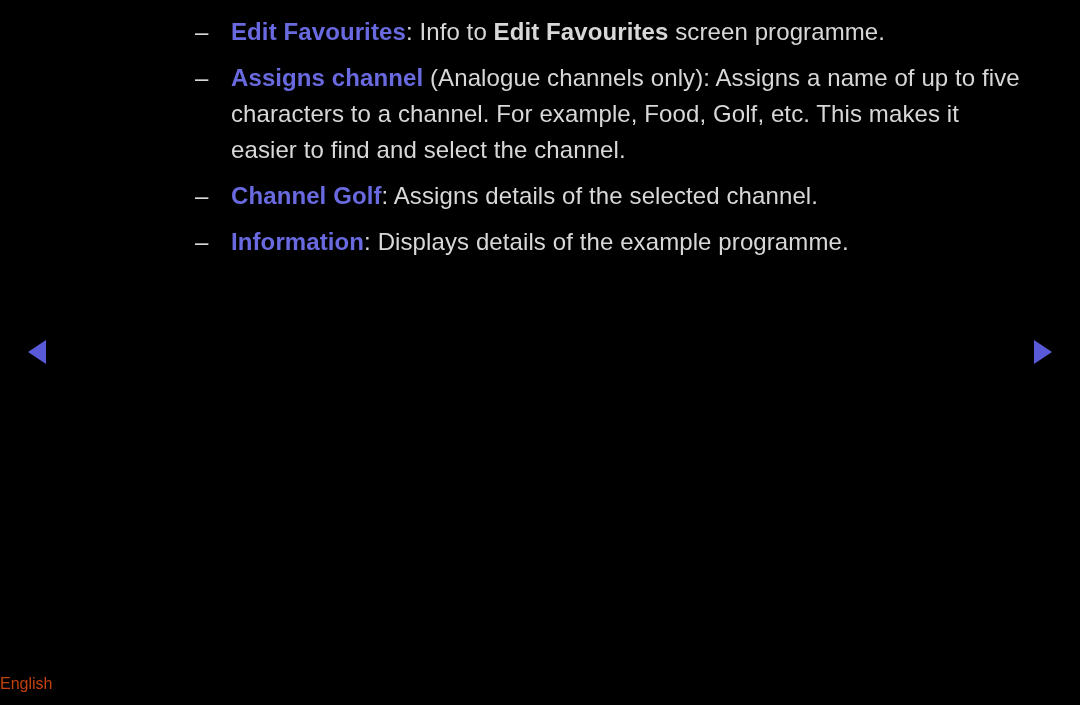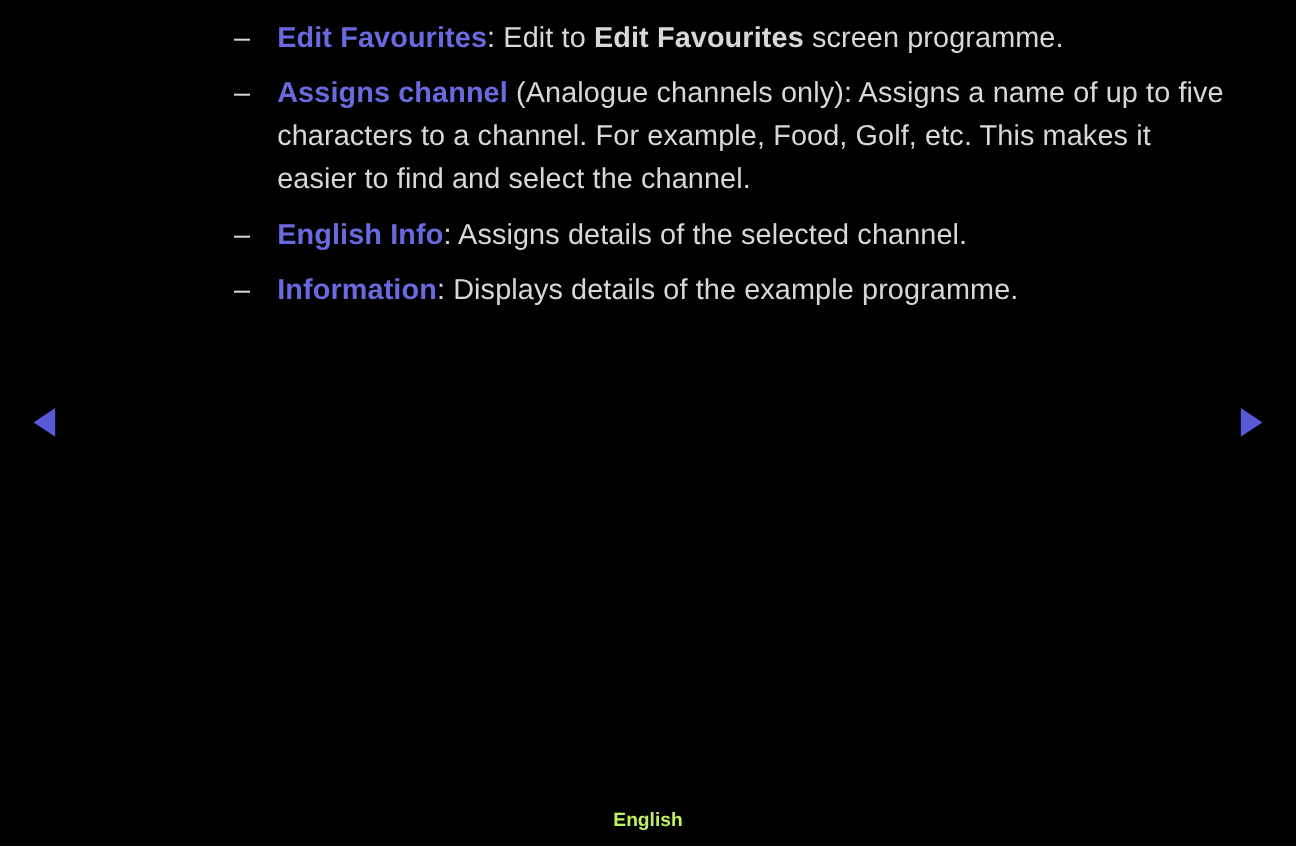--- a/index.html
+++ b/index.html
@@ -42,24 +42,23 @@
   }
   .term-inline {
     color: #d8d8d8;
     font-weight: bold;
   }
   .footer {
     position: absolute;
     bottom: 12px;
     left: 0;
     width: 100%;
-    text-align: center;
+    text-align: left;
     font-size: 16px;
-    color: #bef264;
-    font-weight: bold;
+    color: #c2410c;
   }
   .nav-arrow {
     position: absolute;
     top: 340px;
     width: 0;
     height: 0;
     cursor: pointer;
   }
   .nav-left {
     left: 28px;
@@ -75,35 +74,35 @@
   }
 </style>
 </head>
 <body>
 
 <div class="content">
 
   <div class="item">
     <div class="dash">–</div>
     <div class="body">
-      <span class="term">Edit Favourites</span><span>: </span><span>Edit to </span><span class="term-inline">Edit Favourites</span><span> screen programme.</span>
+      <span class="term">Edit Favourites</span><span>: </span><span>Info to </span><span class="term-inline">Edit Favourites</span><span> screen programme.</span>
     </div>
   </div>
 
   <div class="item">
     <div class="dash">–</div>
     <div class="body">
       <span class="term">Assigns channel</span><span> </span><span>(Analogue channels only): Assigns a name of up to five characters to a channel. For example, Food, Golf, etc. This makes it easier to find and select the channel.</span><span class="term-inline"></span><span></span>
     </div>
   </div>
 
   <div class="item">
     <div class="dash">–</div>
     <div class="body">
-      <span class="term">English Info</span><span>: </span><span>Assigns details of the selected channel.</span><span class="term-inline"></span><span></span>
+      <span class="term">Channel Golf</span><span>: </span><span>Assigns details of the selected channel.</span><span class="term-inline"></span><span></span>
     </div>
   </div>
 
   <div class="item">
     <div class="dash">–</div>
     <div class="body">
       <span class="term">Information</span><span>: </span><span>Displays details of the example programme.</span><span class="term-inline"></span><span></span>
     </div>
   </div>
 

